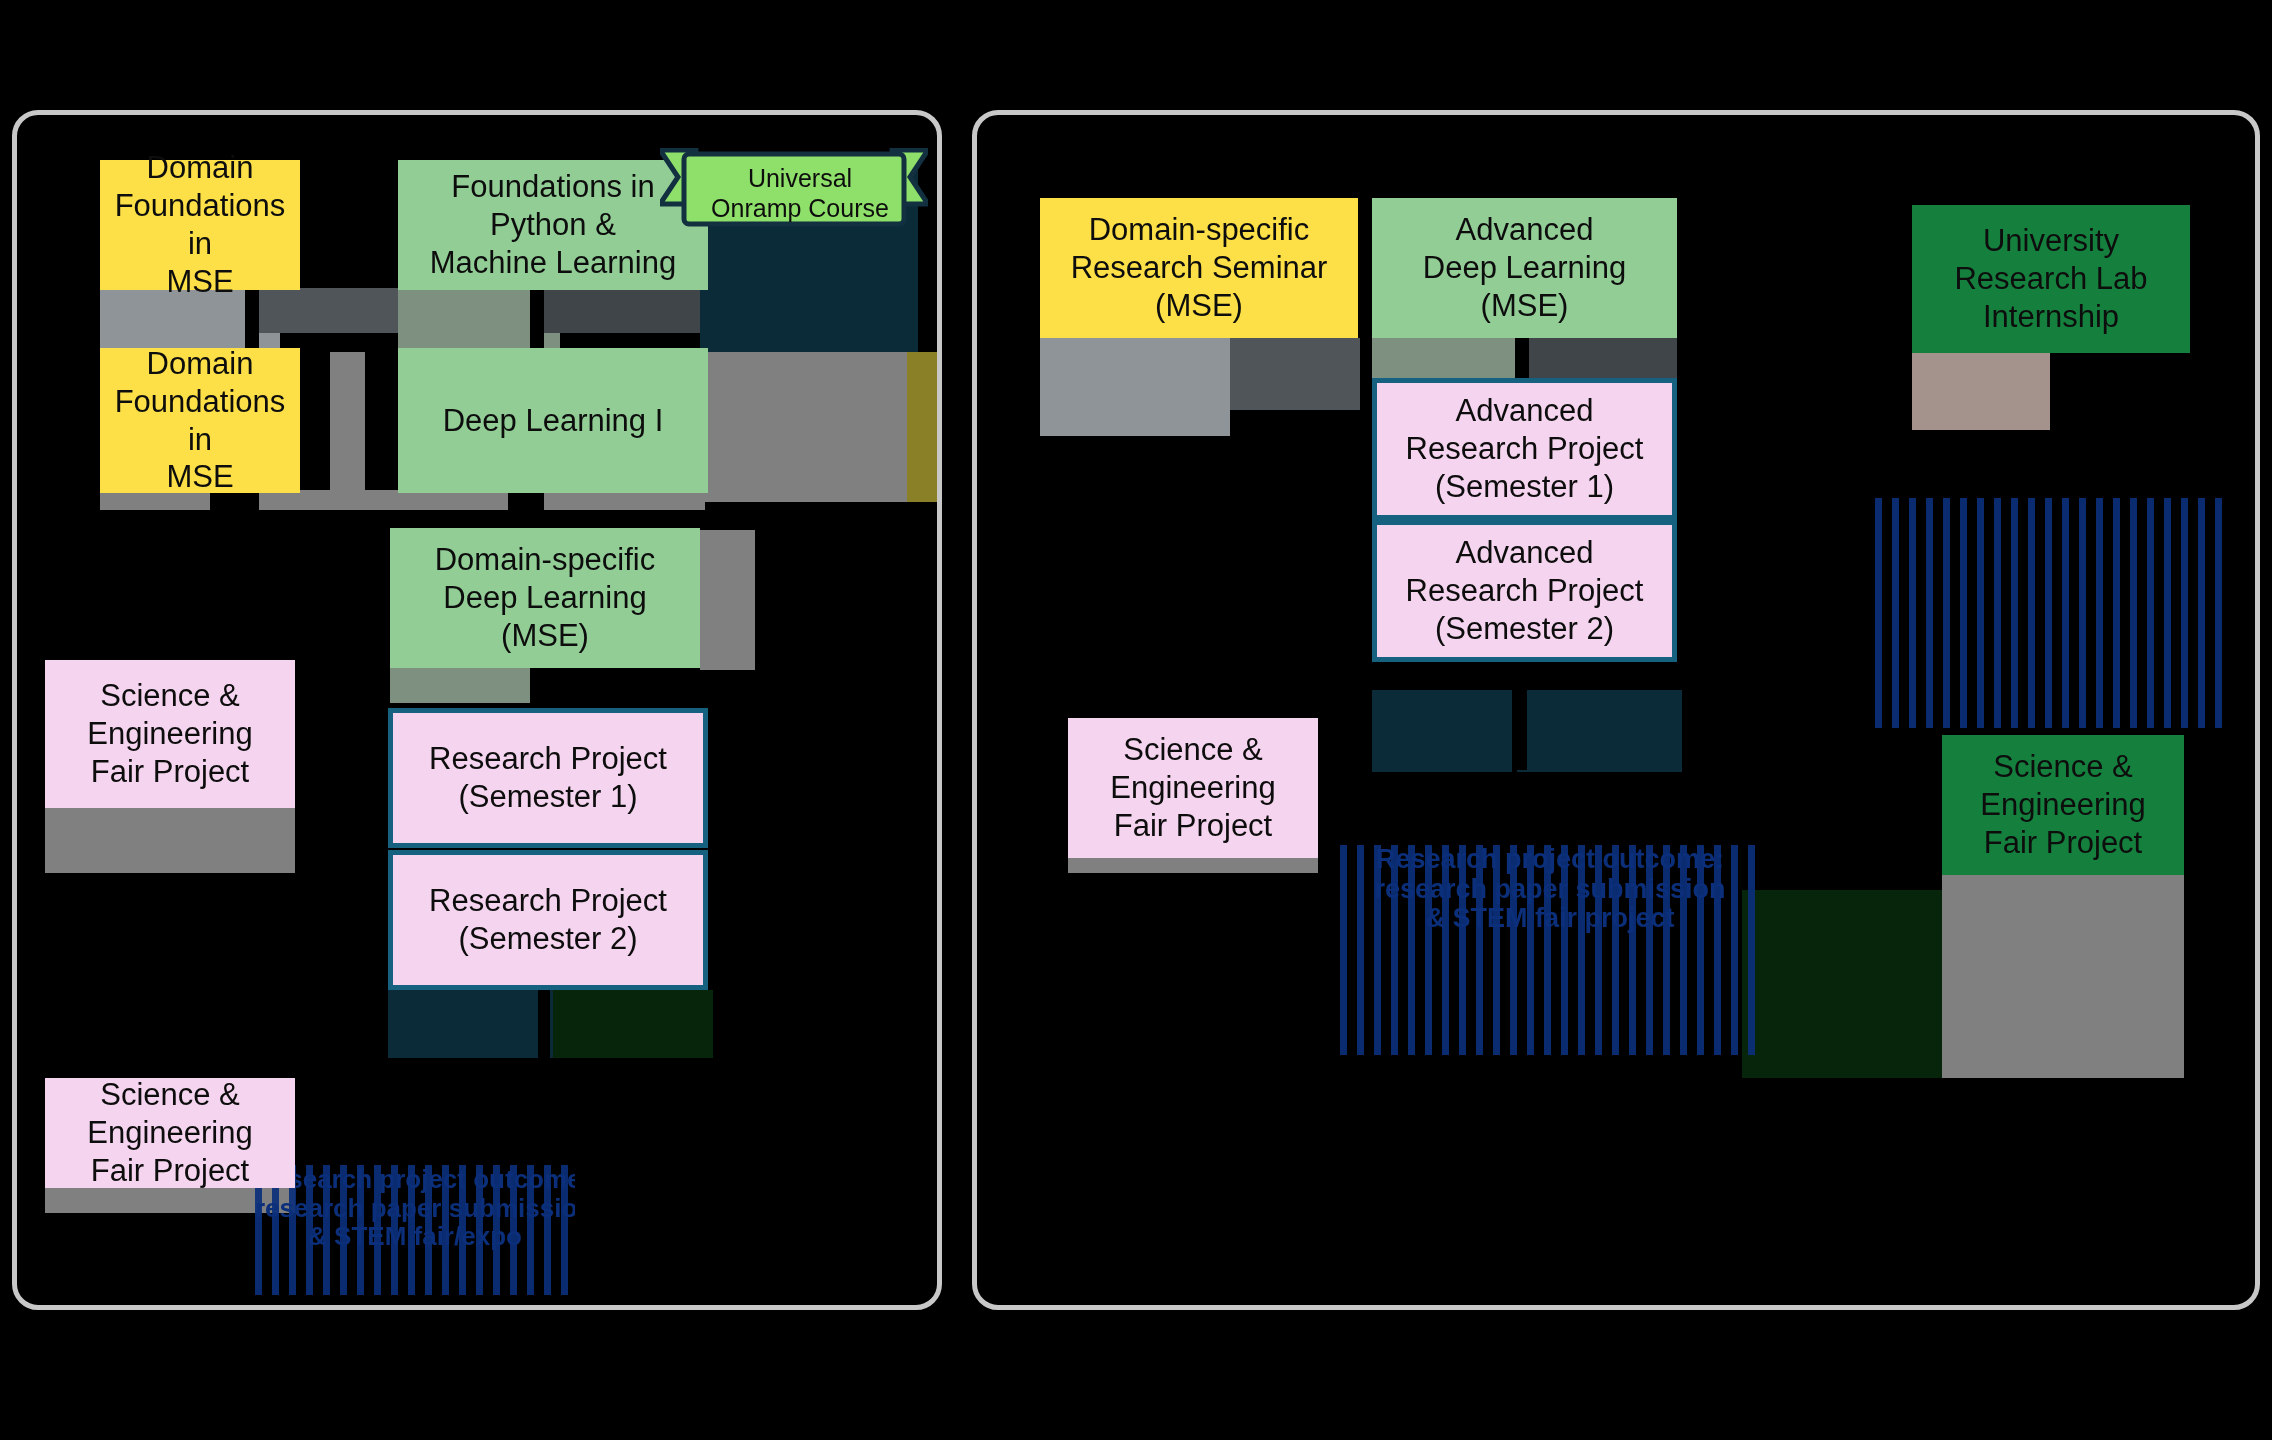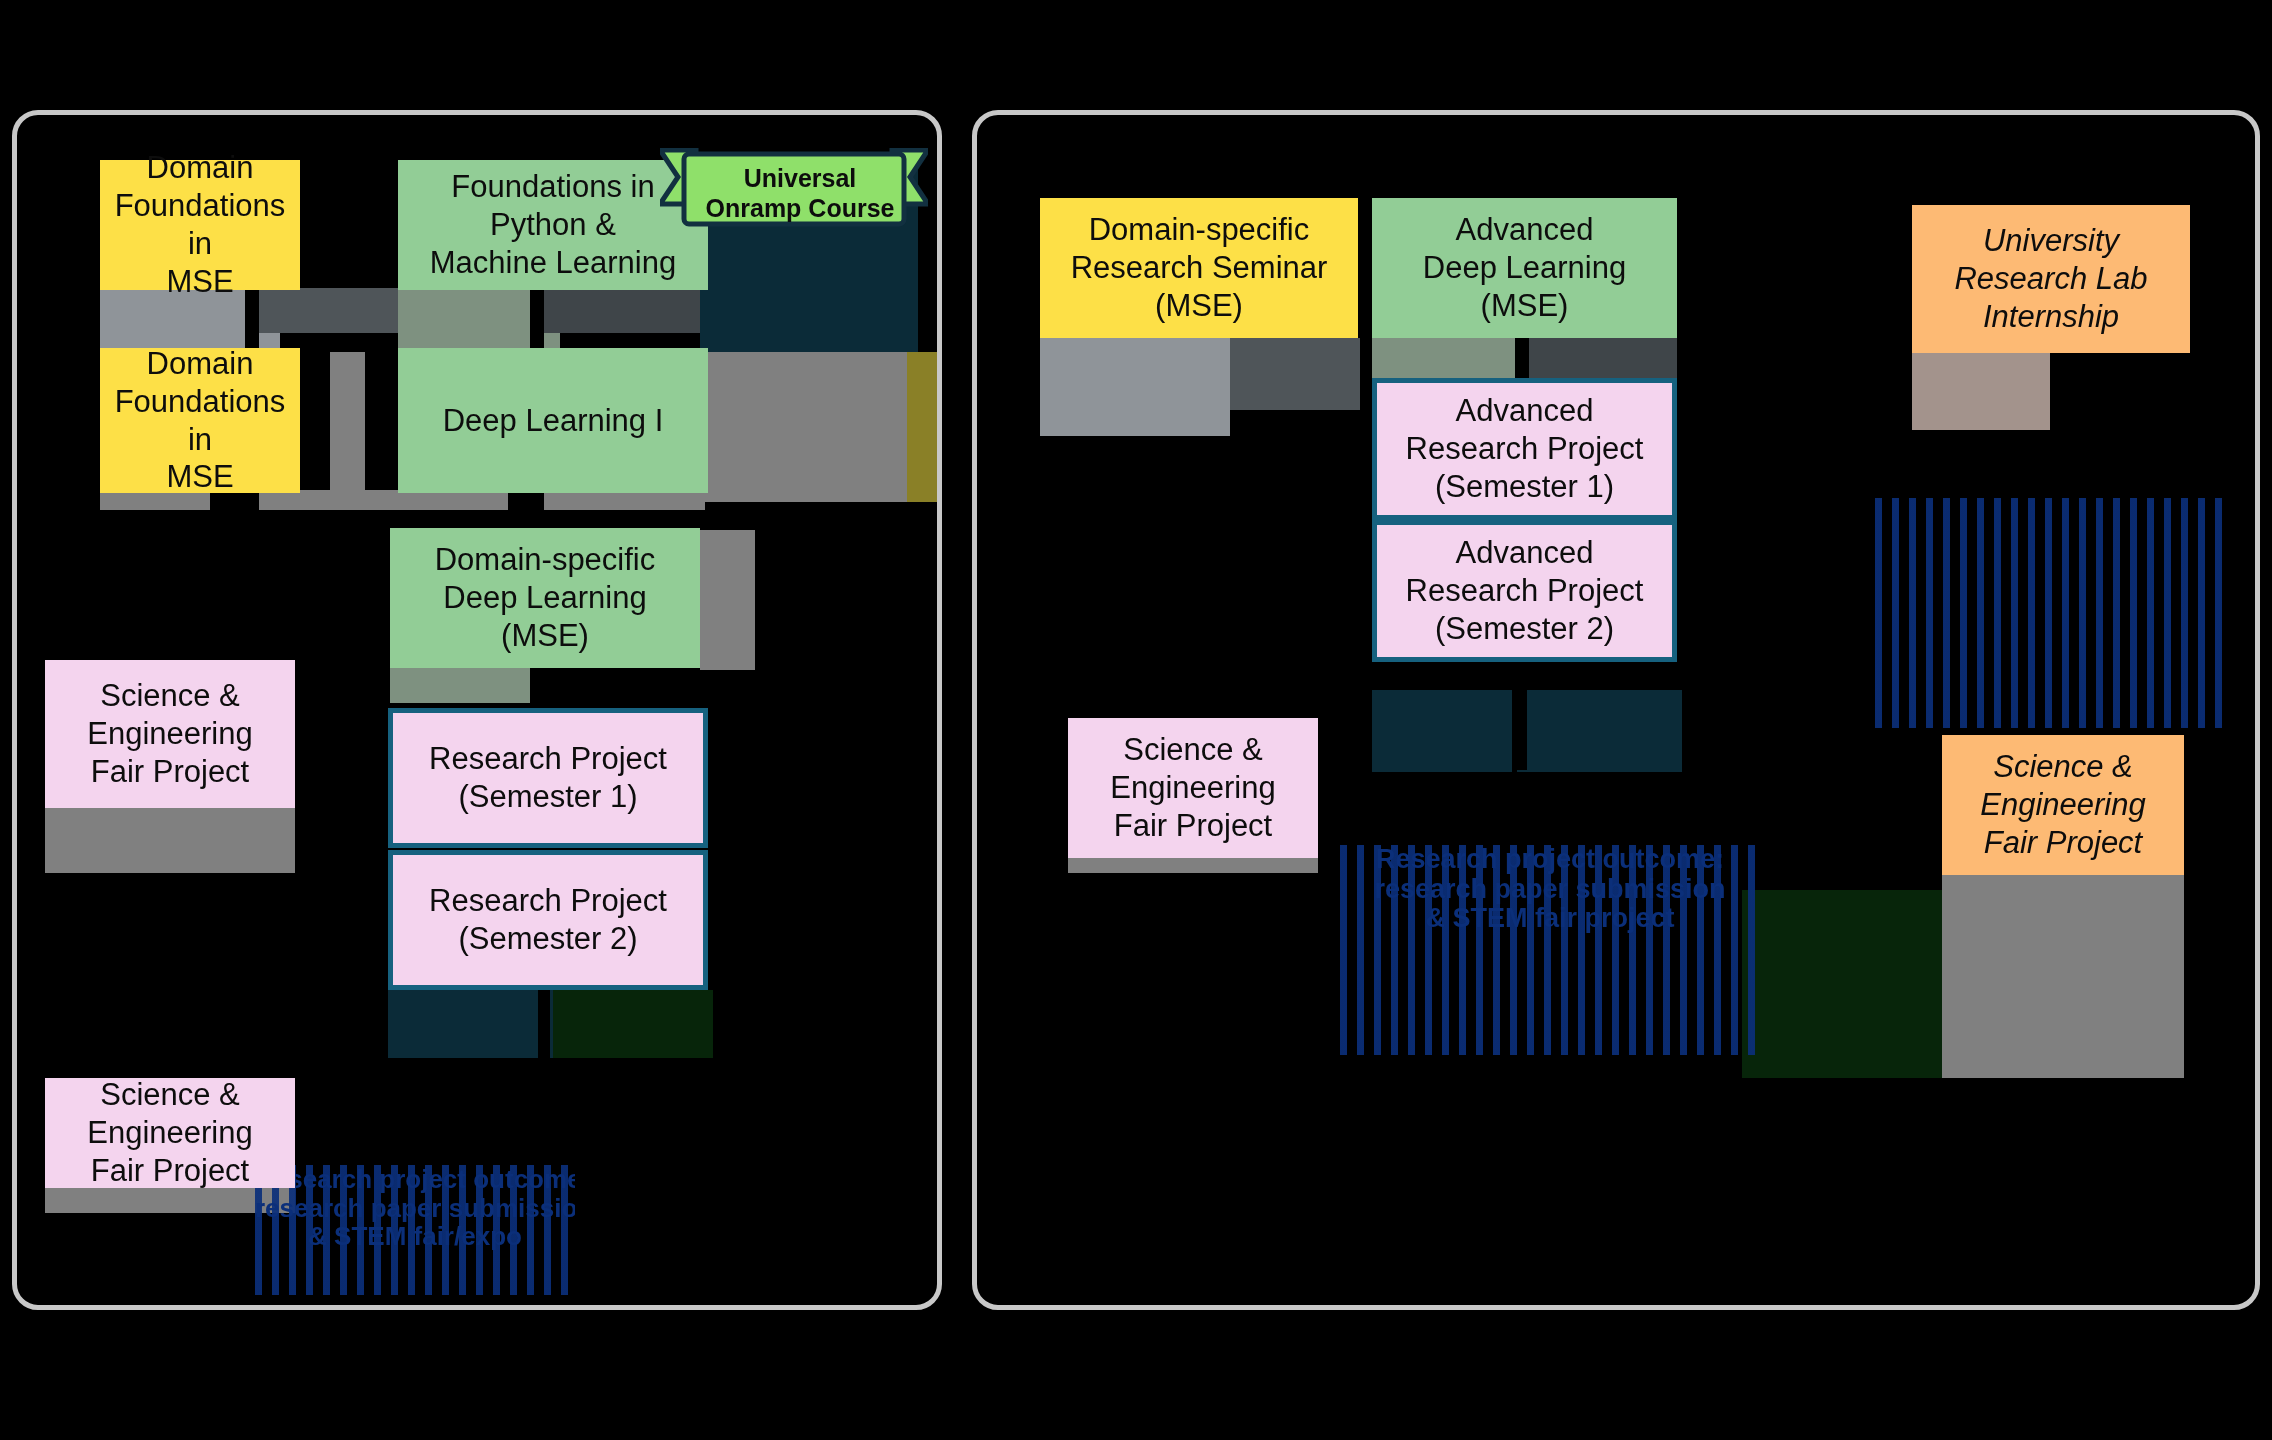--- a/index.html
+++ b/index.html
@@ -46,21 +46,21 @@
     text-align: center;
     color: #0d0d0d;
     font-size: 31px;
     line-height: 1.22;
     padding: 4px 8px;
     z-index: 6;
   }
   .node.blue   { background: #fde047; }
   .node.green  { background: #92cd96; }
   .node.pink   { background: #f4d4ee; }
-  .node.peach  { background: #fdba74; font-style: italic; }
+  .node.peach  { background: #15803d; }
 
   .node.bordered {
     border: 5px solid #16617f;
   }
 
   
   .shadow {
     position: absolute;
     z-index: 2;
   }
@@ -91,21 +91,21 @@
     z-index: 9;
   }
   #onramp-wrap svg { position: absolute; left: 0; top: 0; }
   #onramp-label {
     position: absolute;
     left: 26px;
     top: 16px;
     width: 228px;
     text-align: center;
     font-size: 25px;
-    font-weight: bold;
+    font-weight: normal;
     line-height: 1.18;
     color: #0d0d0d;
     z-index: 2;
   }
 
   
   .glitch {
     position: absolute;
     color: #0b2f7a;
     font-weight: bold;

